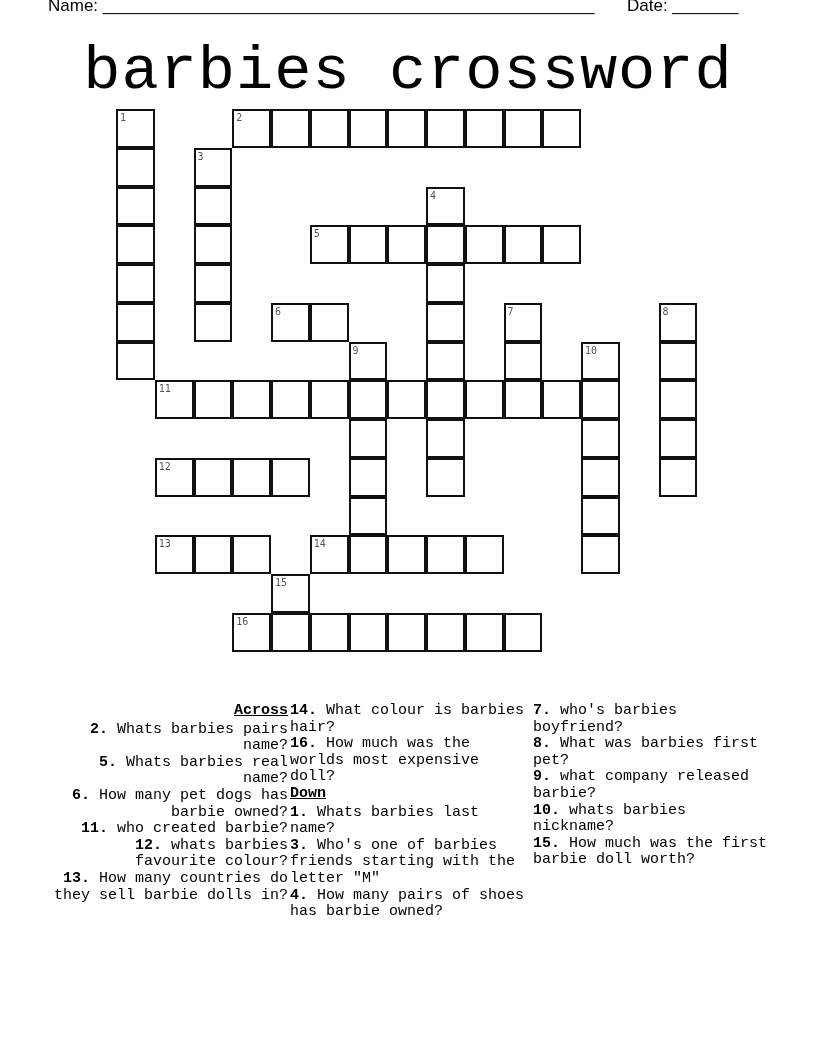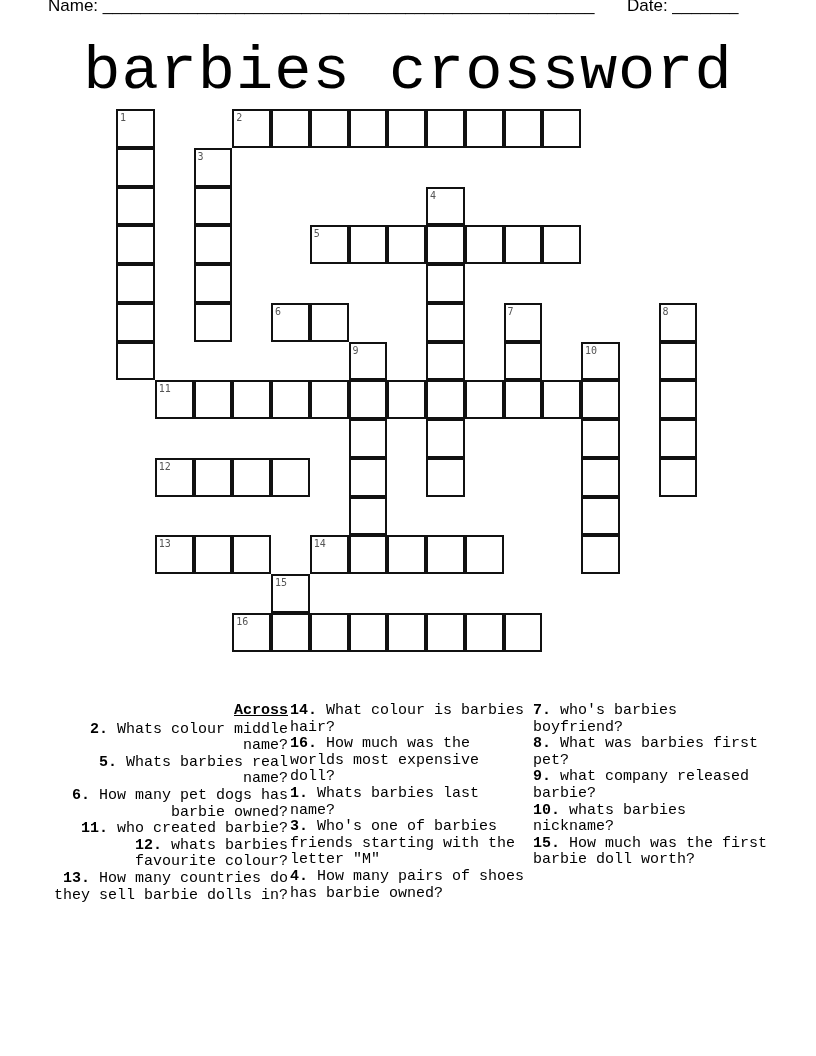--- a/index.html
+++ b/index.html
@@ -136,31 +136,32 @@
     <div class="cell" style="left: 193.75px; top: 503.75px;"></div>
     <div class="cell" style="left: 232.5px; top: 503.75px;"></div>
     <div class="cell" style="left: 271.25px; top: 503.75px;"></div>
     <div class="cell" style="left: 310px; top: 503.75px;"></div>
     <div class="cell" style="left: 348.75px; top: 503.75px;"></div>
     <div class="cell" style="left: 387.5px; top: 503.75px;"></div>
   </div>
 
 <div class="clues" style="left:48px;text-align:right;">
   <span class="h">Across</span>
-  <div class="clue"><b>2.</b><span> Whats colour middle name?</span></div>
+  <div class="clue"><b>2.</b><span> Whats barbies pairs name?</span></div>
   <div class="clue"><b>5.</b><span> Whats barbies real name?</span></div>
   <div class="clue"><b>6.</b><span> How many pet dogs has barbie owned?</span></div>
   <div class="clue"><b>11.</b><span> who created barbie?</span></div>
   <div class="clue"><b>12.</b><span> whats barbies favourite colour?</span></div>
   <div class="clue"><b>13.</b><span> How many countries do they sell barbie dolls in?</span></div>
 </div>
 
 <div class="clues" style="left:290px;">
   <div class="clue"><b>14.</b><span> What colour is barbies hair?</span></div>
   <div class="clue"><b>16.</b><span> How much was the worlds most expensive doll?</span></div>
+  <span class="h">Down</span>
   <div class="clue"><b>1.</b><span> Whats barbies last name?</span></div>
   <div class="clue"><b>3.</b><span> Who's one of barbies friends starting with the letter "M"</span></div>
   <div class="clue"><b>4.</b><span> How many pairs of shoes has barbie owned?</span></div>
 </div>
 
 <div class="clues" style="left:533px;">
   <div class="clue"><b>7.</b><span> who's barbies boyfriend?</span></div>
   <div class="clue"><b>8.</b><span> What was barbies first pet?</span></div>
   <div class="clue"><b>9.</b><span> what company released barbie?</span></div>
   <div class="clue"><b>10.</b><span> whats barbies nickname?</span></div>

